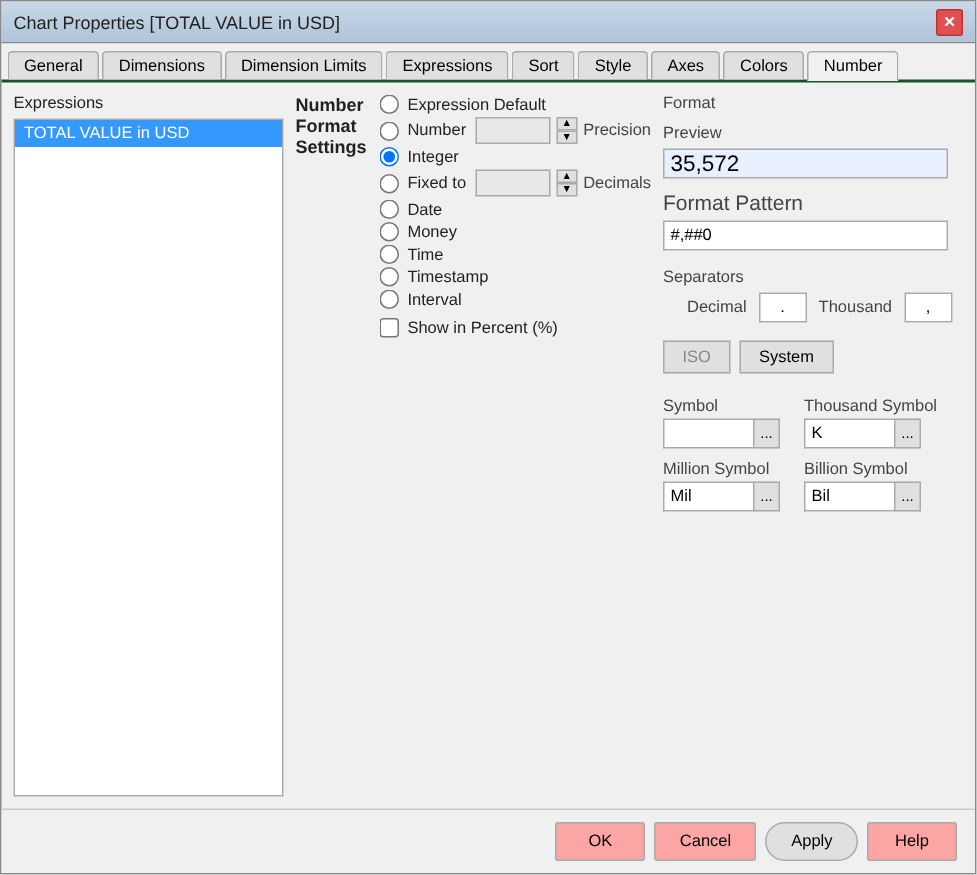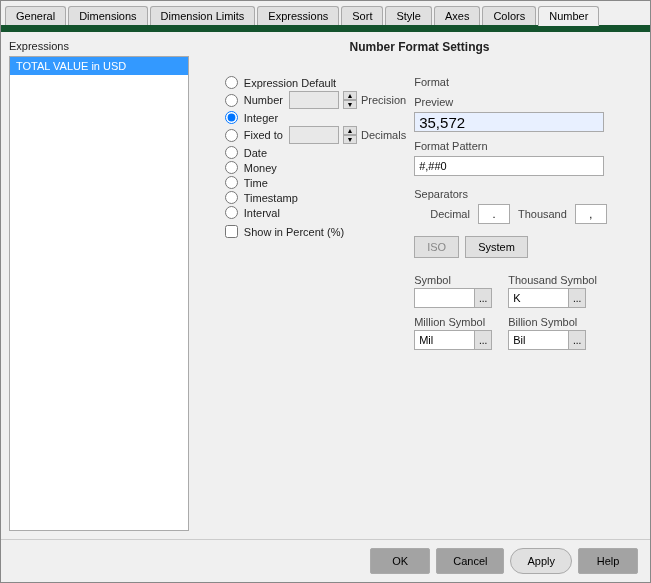--- a/index.html
+++ b/index.html
@@ -49,21 +49,21 @@
       cursor: pointer;
       font-size: 10px;
       color: white;
       font-weight: bold;
     }
     .tabs-bar {
       background: #f0f0f0;
       padding: 4px 4px 0 4px;
       display: flex;
       align-items: flex-end;
-      border-bottom: 7px solid #14532d;
+      border-bottom: 2px solid #14532d;
       gap: 2px;
     }
     .tab {
       padding: 3px 10px;
       border: 1px solid #aaa;
       border-bottom: none;
       background: #e0e0e0;
       cursor: pointer;
       font-size: 11px;
       border-radius: 3px 3px 0 0;
@@ -104,23 +104,22 @@
       font-size: 11px;
       cursor: pointer;
     }
     .expression-item.selected {
       background: #3399ff;
       color: white;
     }
     .right-panel {
       flex: 1;
       display: flex;
-      flex-direction: column;
-      gap: 16px;
-      align-items: center;
+      flex-direction: row;
+      gap: 6px;
     }
     .section-title {
       font-size: 12px;
       font-weight: bold;
       color: #222;
       margin-bottom: 6px;
     }
     .radio-row {
       display: flex;
       align-items: center;
@@ -285,21 +284,21 @@
       align-items: center;
       padding: 8px 12px;
       gap: 6px;
       border-top: 1px solid #ccc;
       background: #f0f0f0;
     }
     .footer-btn {
       height: 26px;
       min-width: 60px;
       border: 1px solid #aaa;
-      background: #a3a3a3;
+      background: #fca5a5;
       font-size: 11px;
       cursor: pointer;
       padding: 0 16px;
       border-radius: 2px;
     }
     .footer-btn.apply-btn {
       background: #e0e0e0;
       border-radius: 13px;
     }
     .spinner-label {
@@ -311,20 +310,24 @@
       display: flex;
       align-items: center;
       width: 100%;
     }
   </style>
 </head>
 <body>
 
 <div class="window">
 
+  <div class="title-bar">
+    <span class="title-bar-text">Chart Properties [TOTAL VALUE in USD]</span>
+    <div class="close-btn">✕</div>
+  </div>
 
   <div class="tabs-bar">
     <div class="tab">General</div>
     <div class="tab">Dimensions</div>
     <div class="tab">Dimension Limits</div>
     <div class="tab">Expressions</div>
     <div class="tab">Sort</div>
     <div class="tab">Style</div>
     <div class="tab">Axes</div>
     <div class="tab">Colors</div>
@@ -415,21 +418,21 @@
           </div>
         </div>
 
         <div class="number-format-right">
 
           <div style="font-size:11px;color:#444;">Format</div>
 
           <div style="font-size:11px;color:#444; margin-top:4px;">Preview</div>
           <div class="format-value-box">35,572</div>
 
-          <div style="font-size:11px;color:#444; margin-top:4px;">Format Pattern</div>
+          <div style="font-size:14px;color:#444; margin-top:4px;">Format Pattern</div>
           <input type="text" class="format-input" value="#,##0" style="width: 190px;">
 
           <div class="separators-section">
             <div style="font-size:11px;color:#444;">Separators</div>
             <div class="sep-row">
               <span class="sep-label">Decimal</span>
               <input type="text" class="sep-input" value="." style="">
               <span class="sep-label">Thousand</span>
               <input type="text" class="sep-input" value="," style="">
             </div>

